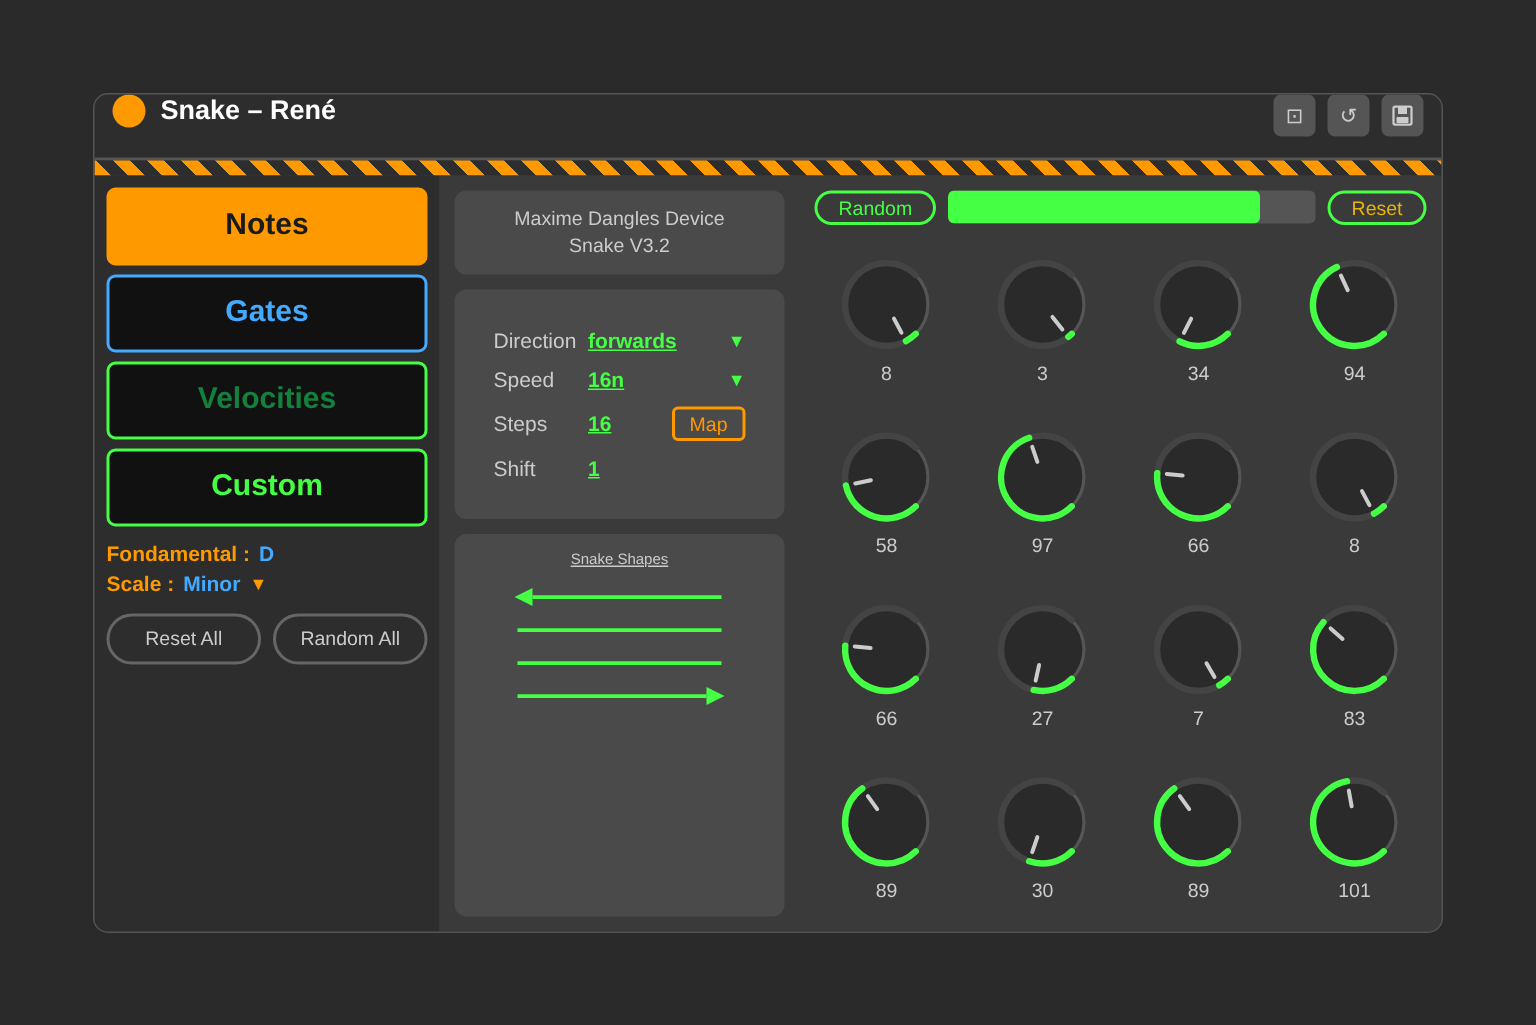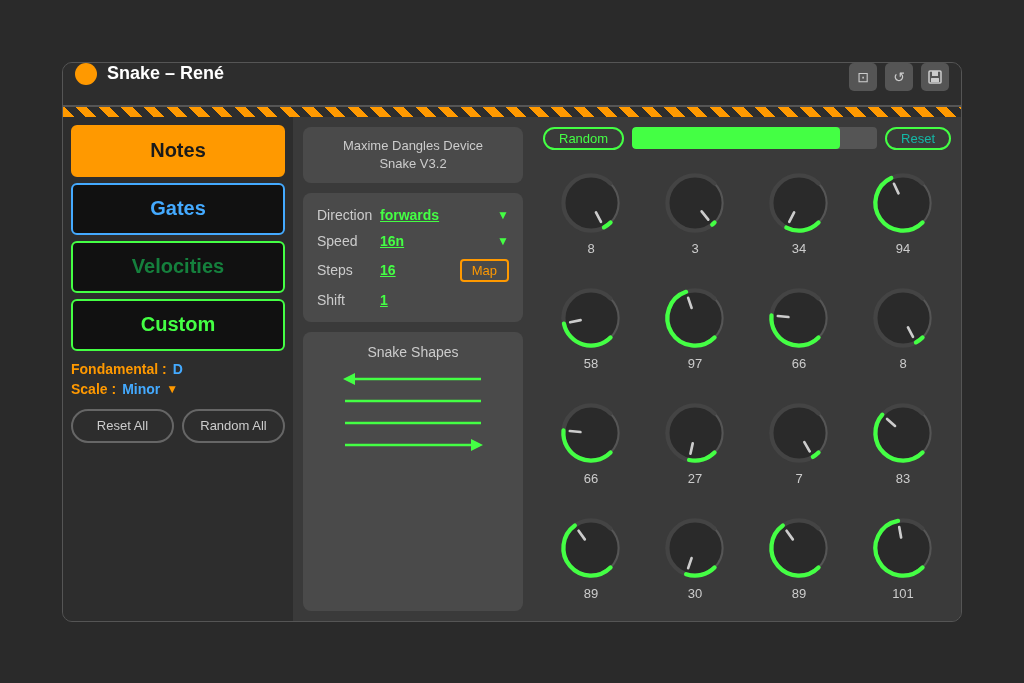--- a/index.html
+++ b/index.html
@@ -187,21 +187,21 @@
     }
     .device-name {
       color: #ccc;
       font-size: 13px;
       line-height: 1.4;
     }
 
     .params-panel {
       background: #4a4a4a;
       border-radius: 8px;
-      padding: 14px;
+      padding: 26px;
       display: flex;
       flex-direction: column;
       gap: 10px;
     }
 
     .param-row {
       display: flex;
       align-items: center;
       gap: 8px;
     }
@@ -233,23 +233,24 @@
     }
 
     .snake-shapes {
       background: #4a4a4a;
       border-radius: 8px;
       padding: 12px;
       flex: 1;
     }
     .snake-title {
       color: #ccc;
-      font-size: 14px;
+      font-size: 10px;
       text-align: center;
       margin-bottom: 12px;
+      text-decoration: underline;
     }
     .shape-lines {
       display: flex;
       flex-direction: column;
       gap: 8px;
       align-items: center;
     }
     .shape-line {
       display: flex;
       align-items: center;
@@ -292,21 +293,21 @@
       overflow: hidden;
     }
     .progress-bar-fill {
       height: 100%;
       background: #4f4;
       border-radius: 4px;
     }
     .reset-btn {
       background: transparent;
       border: 2px solid #4f4;
-      color: #14b8a6;
+      color: #eab308;
       border-radius: 12px;
       padding: 2px 14px;
       font-size: 13px;
       cursor: pointer;
     }
 
     .knobs-grid {
       display: grid;
       grid-template-columns: repeat(4, 1fr);
       gap: 8px;

